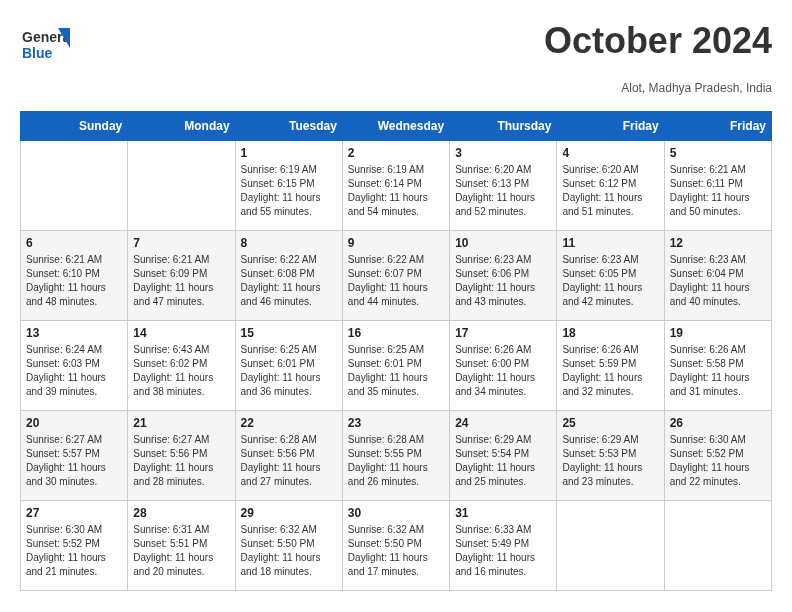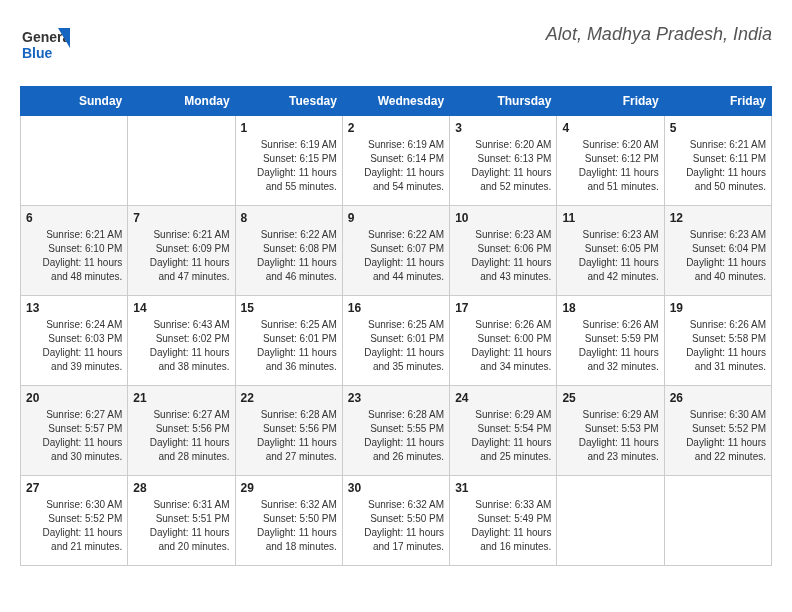--- a/index.html
+++ b/index.html
@@ -22,24 +22,23 @@
     }
     .title-section {
       text-align: right;
     }
     .month-title {
       font-size: 36px;
       font-weight: bold;
       color: #333;
     }
     .location {
-      font-size: 18px;
+      font-size: 12px;
       color: #555;
-      margin-top: 4px;
-      font-style: italic;
+      margin-top: 19px;
     }
     table {
       width: 100%;
       border-collapse: collapse;
       font-size: 11px;
     }
     thead tr th {
       background-color: #1565c0;
       color: #fff;
       padding: 7px 5px;
@@ -63,38 +62,38 @@
     .day-number {
       font-weight: bold;
       font-size: 12px;
       margin-bottom: 3px;
       color: #222;
     }
     .day-info {
       font-size: 10px;
       color: #333;
       line-height: 1.4;
-      text-align: right;
     }
     .empty-cell {
       background: #fff !important;
     }
   </style>
 </head>
 <body>
 
 <div class="header">
   <div class="logo-wrapper">
     <svg width="50" height="50" viewBox="0 0 50 50">
       <text x="2" y="22" font-size="14" font-weight="bold" fill="#333" font-family="Arial">General</text>
       <text x="2" y="38" font-size="14" font-weight="bold" fill="#1565c0" font-family="Arial">Blue</text>
       <polygon points="38,8 50,8 50,28" fill="#1565c0"></polygon>
     </svg>
   </div>
   <div class="title-section">
+    <div class="month-title">October 2024</div>
     <div class="location">Alot, Madhya Pradesh, India</div>
   </div>
 </div>
 
 <table>
   <thead>
     <tr id="header-row">
     <th>Sunday</th>
         <th>Monday</th>
         <th>Tuesday</th>

